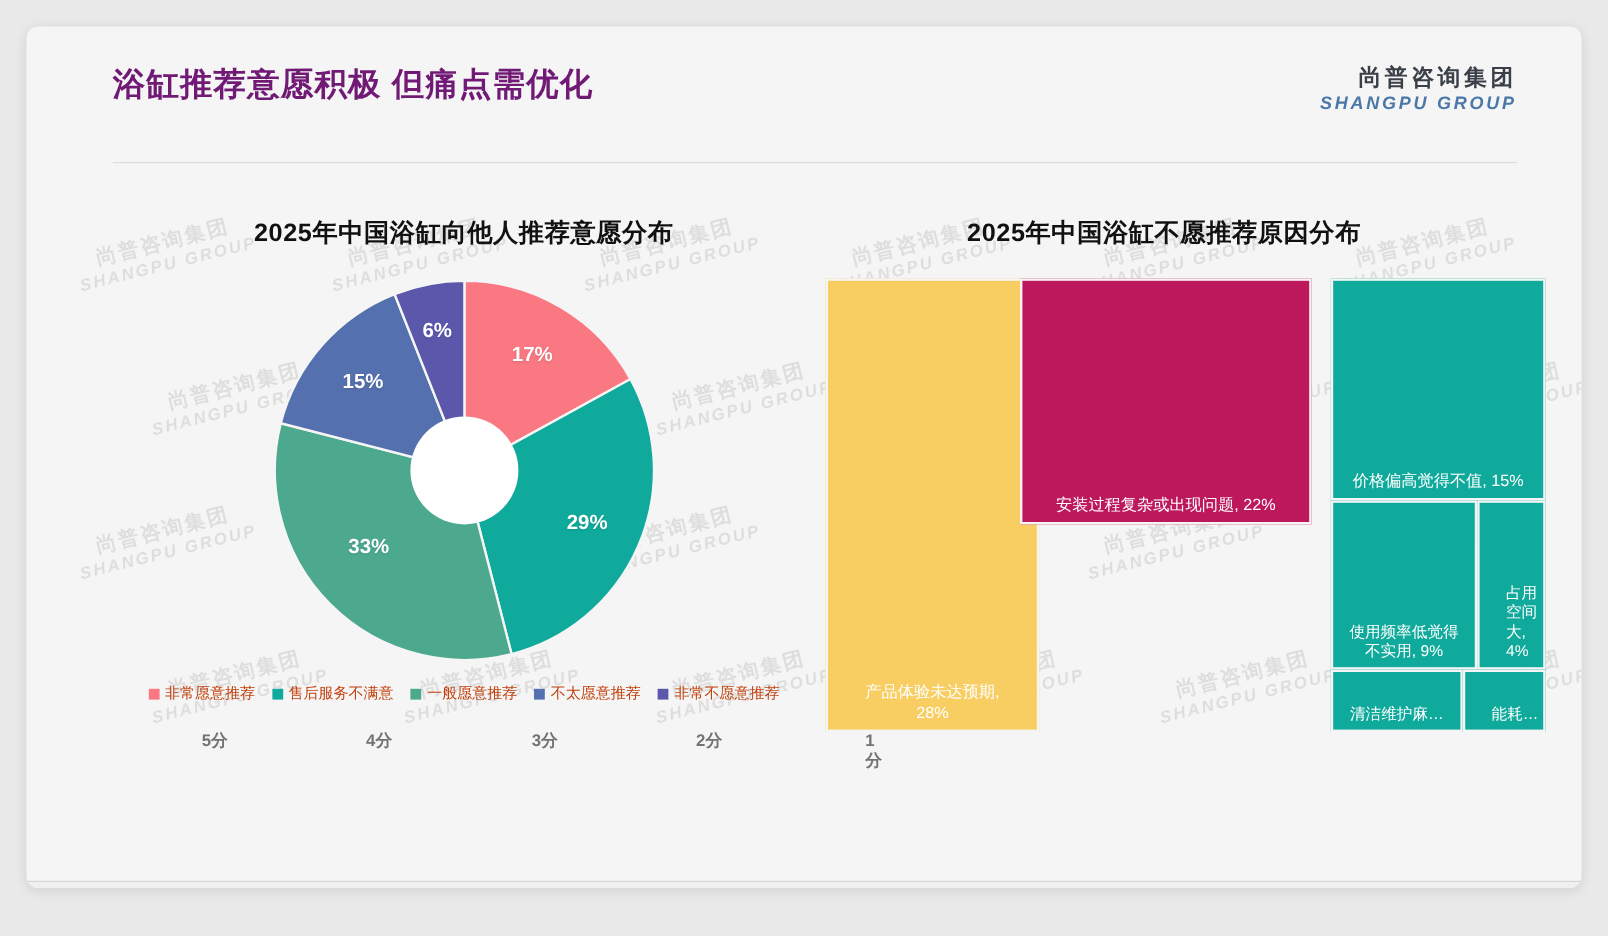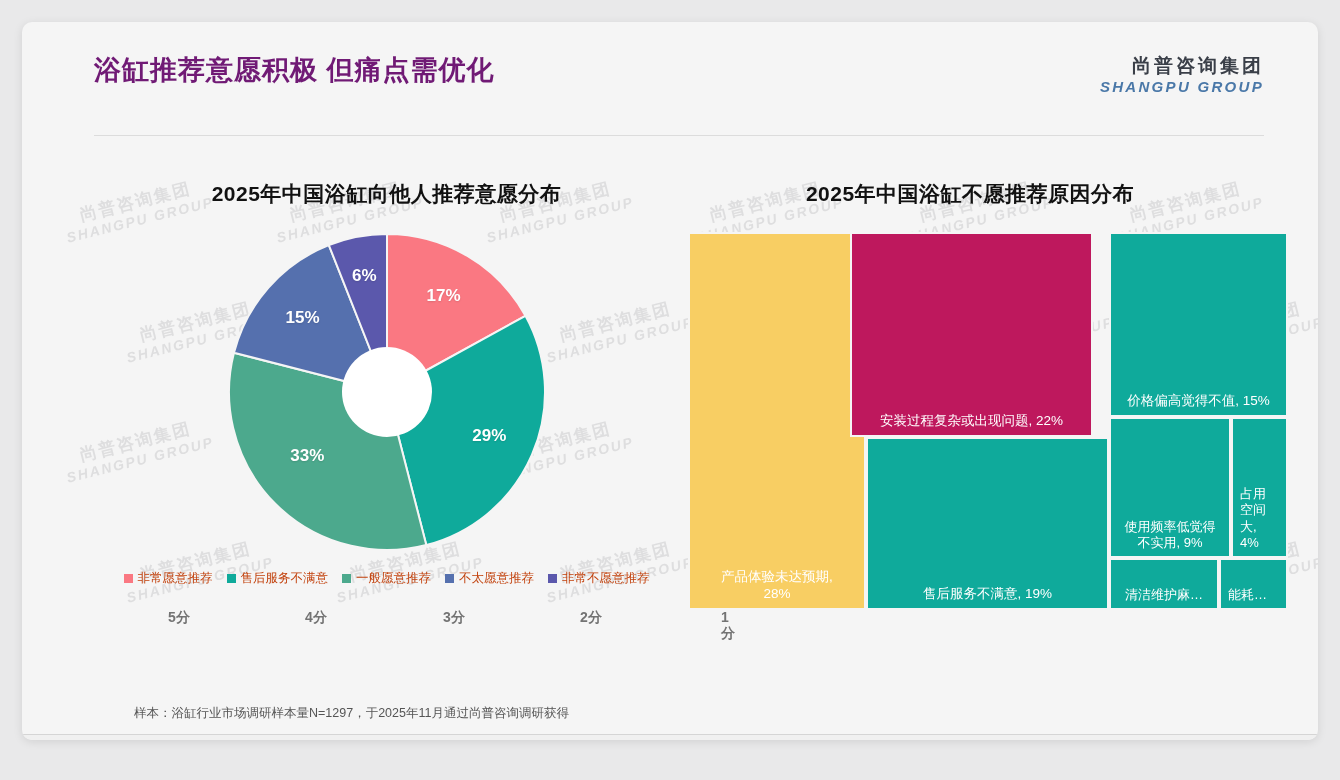--- a/index.html
+++ b/index.html
@@ -153,21 +153,21 @@
   .tm-label {
     color: #fff;
     font-size: 13.5px;
     line-height: 1.25;
     text-align: center;
     padding: 0 4px 5px 4px;
     width: 100%;
     white-space: pre-line;
   }
   .tm-cell.small .tm-label { font-size: 13px; }
-  .tm-cell.tiny .tm-label { font-size: 13px; text-align: left; padding-left: 7px; }
+  .tm-cell.tiny .tm-label { font-size: 13px; text-align: left; padding-left: 22px; }
 
   
   .footnote {
     position: absolute;
     left: 112px; top: 683px;
     font-size: 12.5px;
     color: #555;
     z-index: 5;
   }
   .footer-rule {
@@ -354,23 +354,20 @@
   <div class="panel" id="panel-right">
     <div class="panel-title">2025年中国浴缸不愿推荐原因分布</div>
     <div class="treemap" id="treemap">
         <div class="tm-cell" style="left: 0px; top: 0px; width: 178px; height: 378px; background: rgb(248, 206, 99);">
           <span class="tm-label">产品体验未达预期,
 28%</span>
         </div>
         <div class="tm-cell" style="left: 162px; top: 0px; width: 243px; height: 205px; background: #be185d;">
           <span class="tm-label">安装过程复杂或出现问题, 22%</span>
         </div>
-        <div class="tm-cell" style="left: 178px; top: 205px; width: 243px; height: 173px; background: rgb(15, 170, 155);">
-          <span class="tm-label">售后服务不满意, 19%</span>
-        </div>
         <div class="tm-cell" style="left: 421px; top: 0px; width: 179px; height: 185px; background: rgb(15, 170, 155);">
           <span class="tm-label">价格偏高觉得不值, 15%</span>
         </div>
         <div class="tm-cell small" style="left: 421px; top: 185px; width: 122px; height: 141px; background: rgb(15, 170, 155); justify-content: center;">
           <span class="tm-label">使用频率低觉得
 不实用, 9%</span>
         </div>
         <div class="tm-cell small tiny" style="left: 543px; top: 185px; width: 57px; height: 141px; background: rgb(15, 170, 155);">
           <span class="tm-label">占用
 空间
@@ -379,21 +376,20 @@
         </div>
         <div class="tm-cell small" style="left: 421px; top: 326px; width: 110px; height: 52px; background: rgb(15, 170, 155);">
           <span class="tm-label">清洁维护麻…</span>
         </div>
         <div class="tm-cell small tiny" style="left: 531px; top: 326px; width: 69px; height: 52px; background: rgb(15, 170, 155);">
           <span class="tm-label">能耗…</span>
         </div>
       </div>
   </div>
 
-  <div class="footnote">样本：浴缸行业市场调研样本量N=1297，于2025年11月通过尚普咨询调研获得</div>
 
   <div class="footer-rule"></div>
   <div class="footer">
     
     
   </div>
 
 </div>
 
 </body></html>

